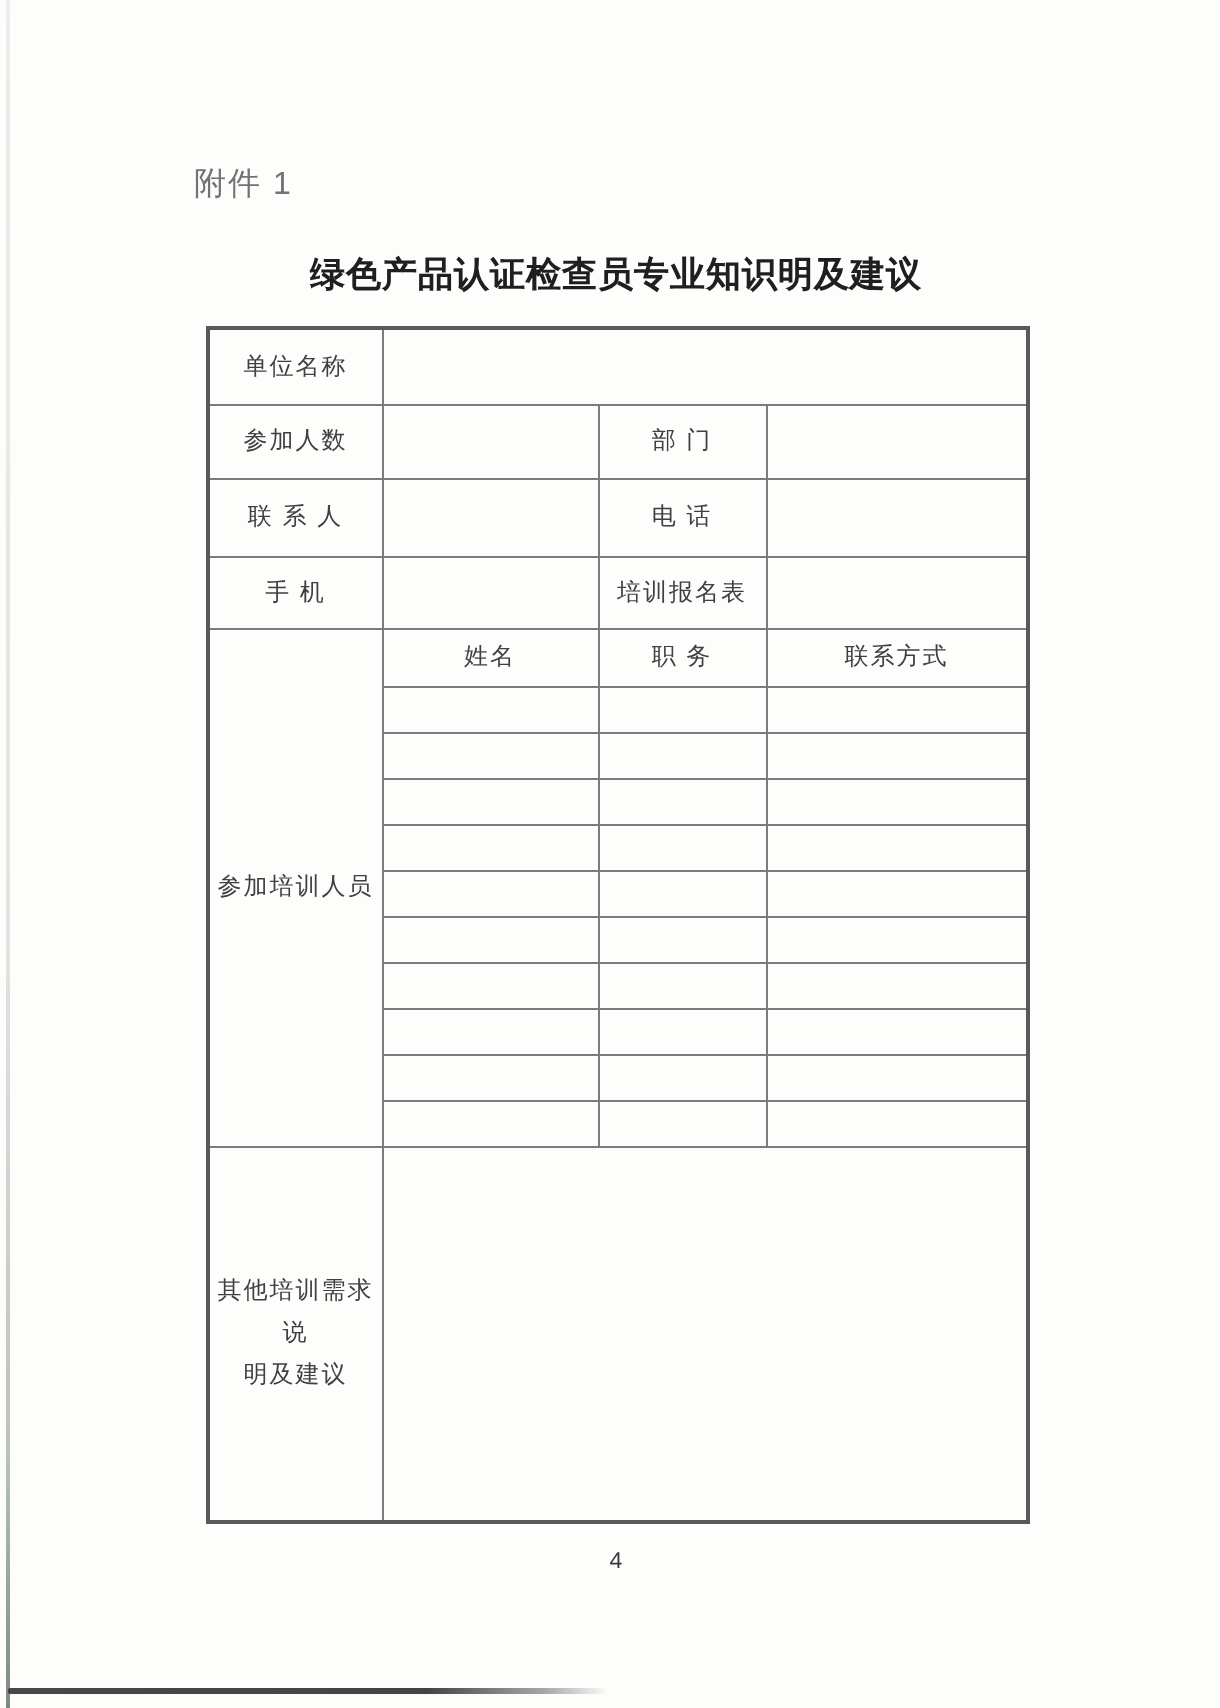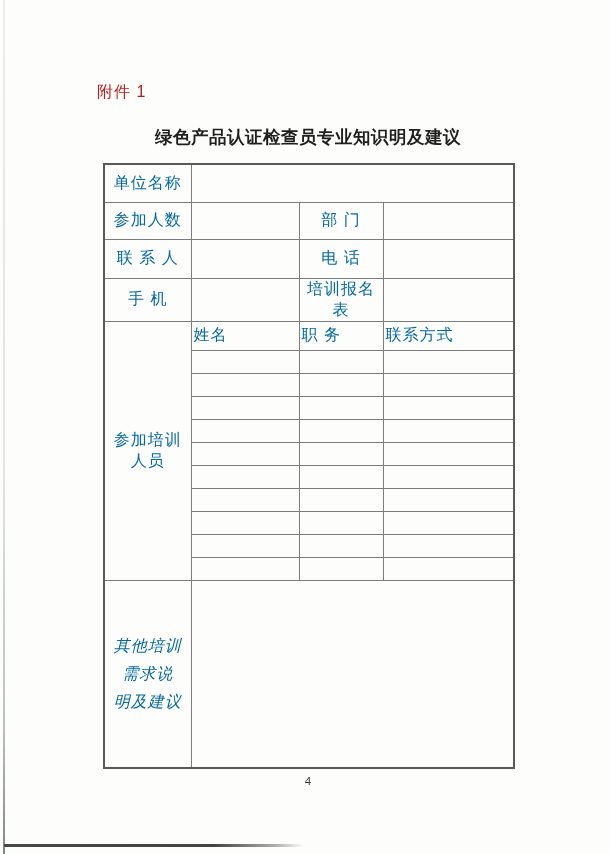--- a/index.html
+++ b/index.html
@@ -41,21 +41,21 @@
       rgba(90,90,90,0.5) 90%,
       rgba(120,120,120,0) 100%);
     border-radius: 1px;
   }
   .attachment {
     position: absolute;
     left: 97px;
     top: 82px;
     font-size: 16px;
     letter-spacing: 1px;
-    color: #b91c1c;
+    color: #737373;
   }
   .title {
     position: absolute;
     left: 0;
     top: 125px;
     width: 616px;
     margin: 0;
     text-align: center;
     font-size: 17.5px;
     font-weight: bold;
@@ -73,43 +73,42 @@
     width: 410px;
     border-collapse: collapse;
     table-layout: fixed;
     border: 2px solid #595959;
     background: transparent;
   }
   .form-table td {
     border: 1px solid #7c7c7c;
     padding: 0 2px;
     vertical-align: middle;
-    font-size: 16px;
-    color: #0369a1;
+    font-size: 12px;
+    color: #404040;
   }
   .form-table td.lbl {
     text-align: center;
     letter-spacing: 1px;
   }
   .form-table td.hdr {
-    text-align: left;
+    text-align: center;
     letter-spacing: 1px;
   }
   tr.r-unit  { height: 38px; }
   tr.r-std1  { height: 37px; }
   tr.r-std2  { height: 39px; }
   tr.r-std3  { height: 36px; }
   tr.r-thead { height: 29px; }
   tr.r-empty { height: 23px; }
   tr.r-other { height: 188px; }
   .two-line div {
     line-height: 1.75;
     text-align: center;
     letter-spacing: 1px;
-    font-style: italic;
   }
   .pageno {
     position: absolute;
     left: 0;
     top: 775px;
     width: 616px;
     text-align: center;
     font-size: 11.5px;
     color: #3a3a3a;
   }

